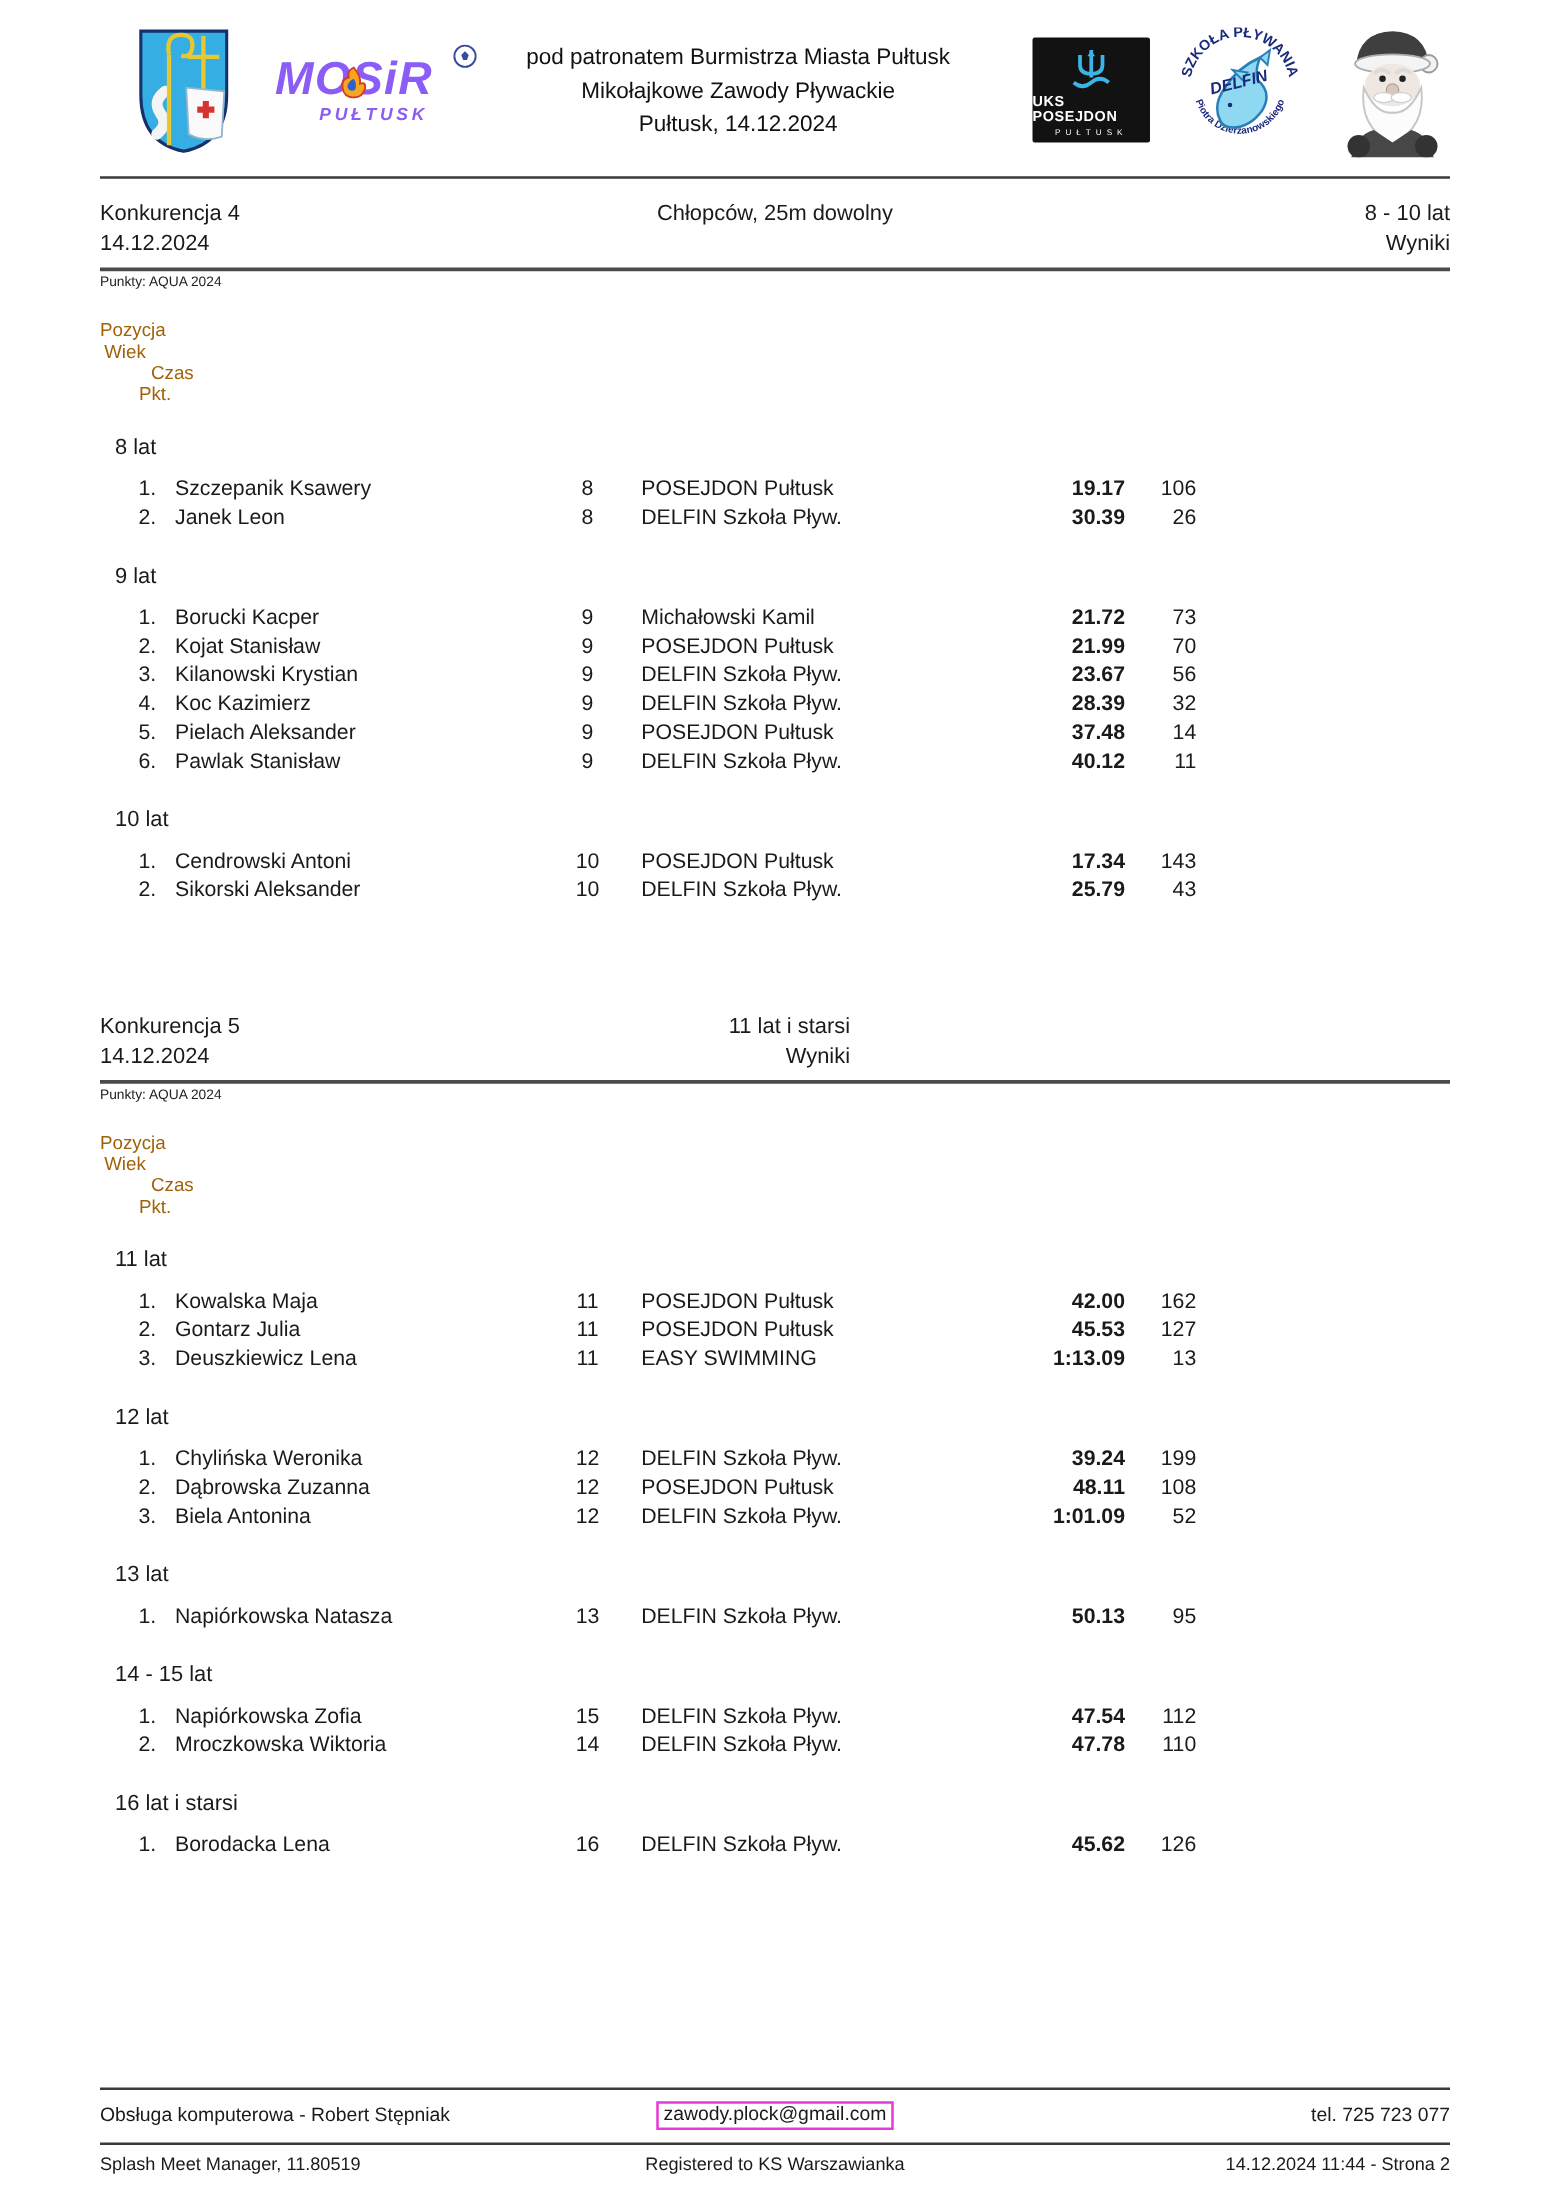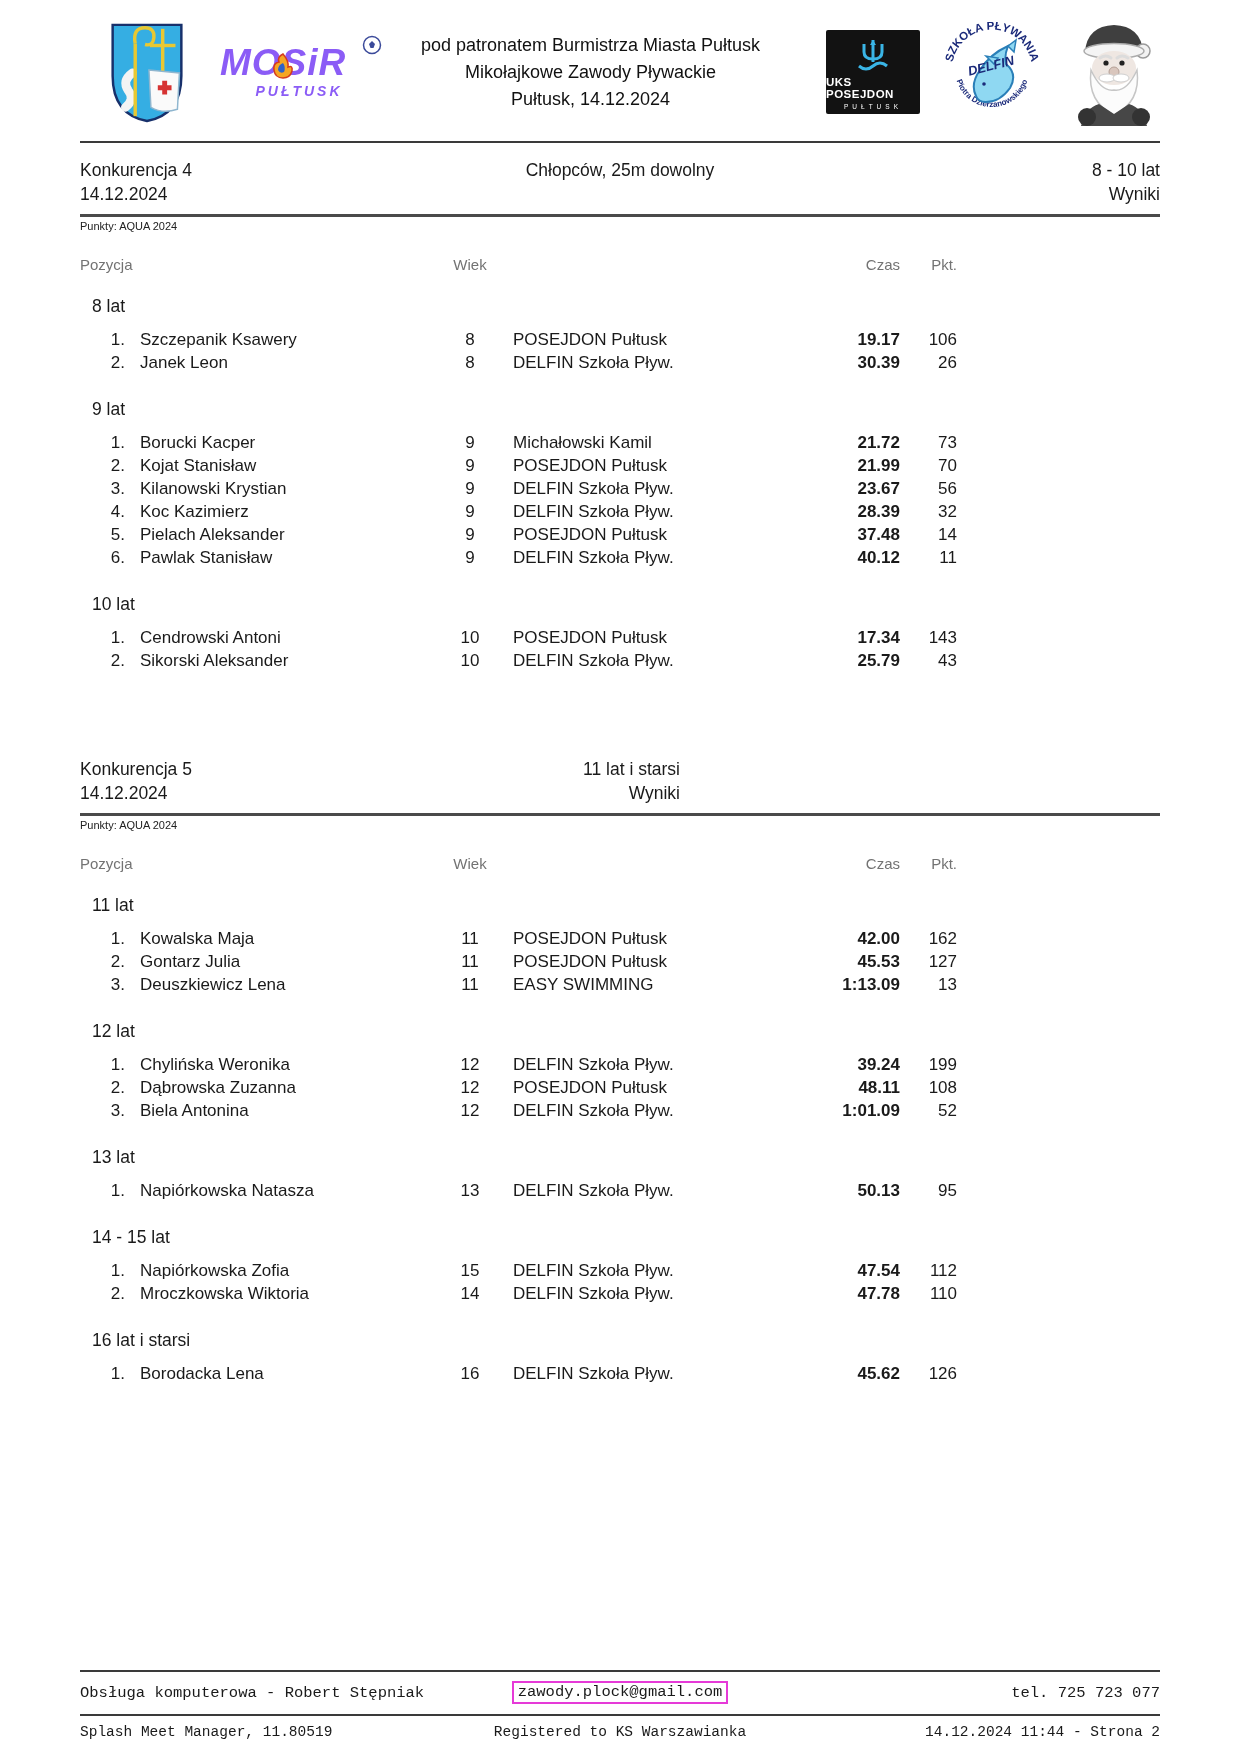--- a/index.html
+++ b/index.html
@@ -38,34 +38,34 @@
   .points-note { font-size:11px; color:#222; margin-top:3px; }
 
   .trow { display:flex; align-items:baseline; }
   .c-rank { width:45px;  text-align:right; flex:none; }
   .c-name { width:325px; padding-left:15px; flex:none; }
   .c-age  { width:40px;  text-align:center; flex:none; }
   .c-club { width:335px; padding-left:23px; flex:none; }
   .c-time { width:75px;  text-align:right; font-weight:bold; flex:none; }
   .c-pts  { width:57px;  text-align:right; flex:none; }
 
-  .cols { font-size:15px; margin-top:24px; color:#737373; }
+  .cols { font-size:15px; margin-top:24px; color:#a16207;flex-direction:column; }
   .cols .c-pos { width:370px; flex:none; text-align:left; }
   .cols .c-time { font-weight:normal; }
 
   .age-label { font-size:17.5px; margin-top:23px; margin-bottom:13px; padding-left:12px; }
   .age-group { margin-bottom:23px; }
   .row { font-size:17px; height:23px; }
   .event-gap { height:45px; }
 
   
   .spacer { flex:1; }
   .footer { }
   .rule-footer { border-bottom:2px solid #3a3a3a; }
-  .f-row { display:flex; align-items:center;font-family:Liberation Mono, monospace; }
+  .f-row { display:flex; align-items:center; }
   .f-row > div { flex:1; }
   .f-row .mid { text-align:center; }
   .f-row .right { text-align:right; }
   .f-row1 { font-size:15.5px; padding:9px 0 10px; }
   .f-row2 { font-size:14.5px; padding:8px 0 14px; }
   .email-link { display:inline-block; border:2px solid #e63ad8; padding:0 4px 1px; color:#1a1a1a;
                 text-decoration:none; cursor:pointer; }
 </style>
 </head>
 <body>

